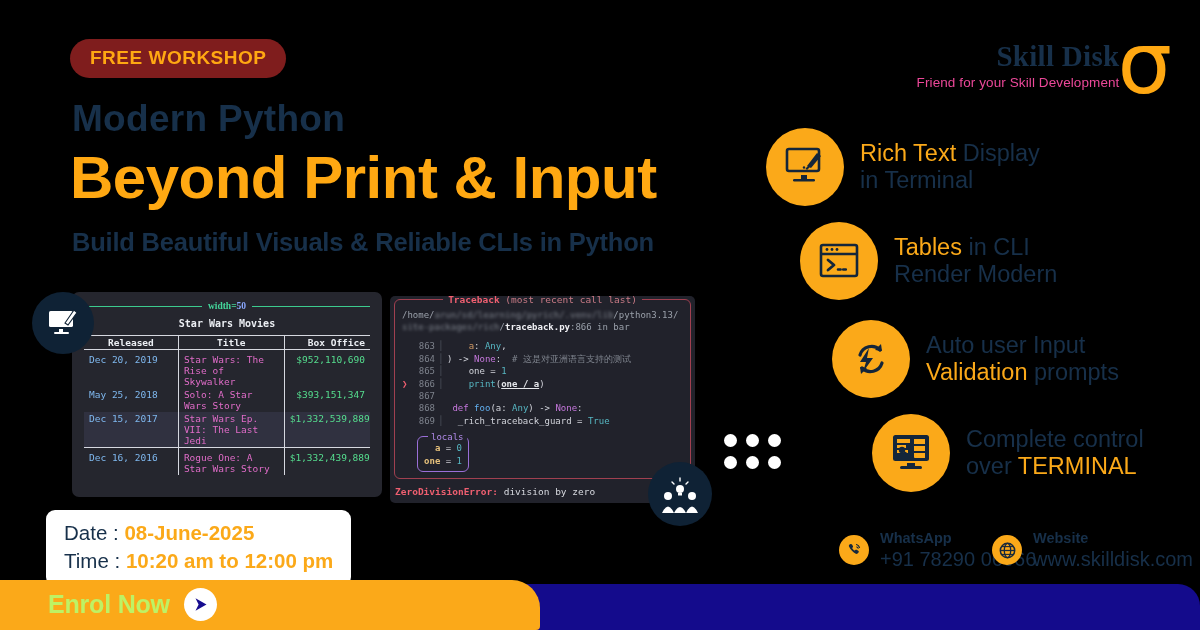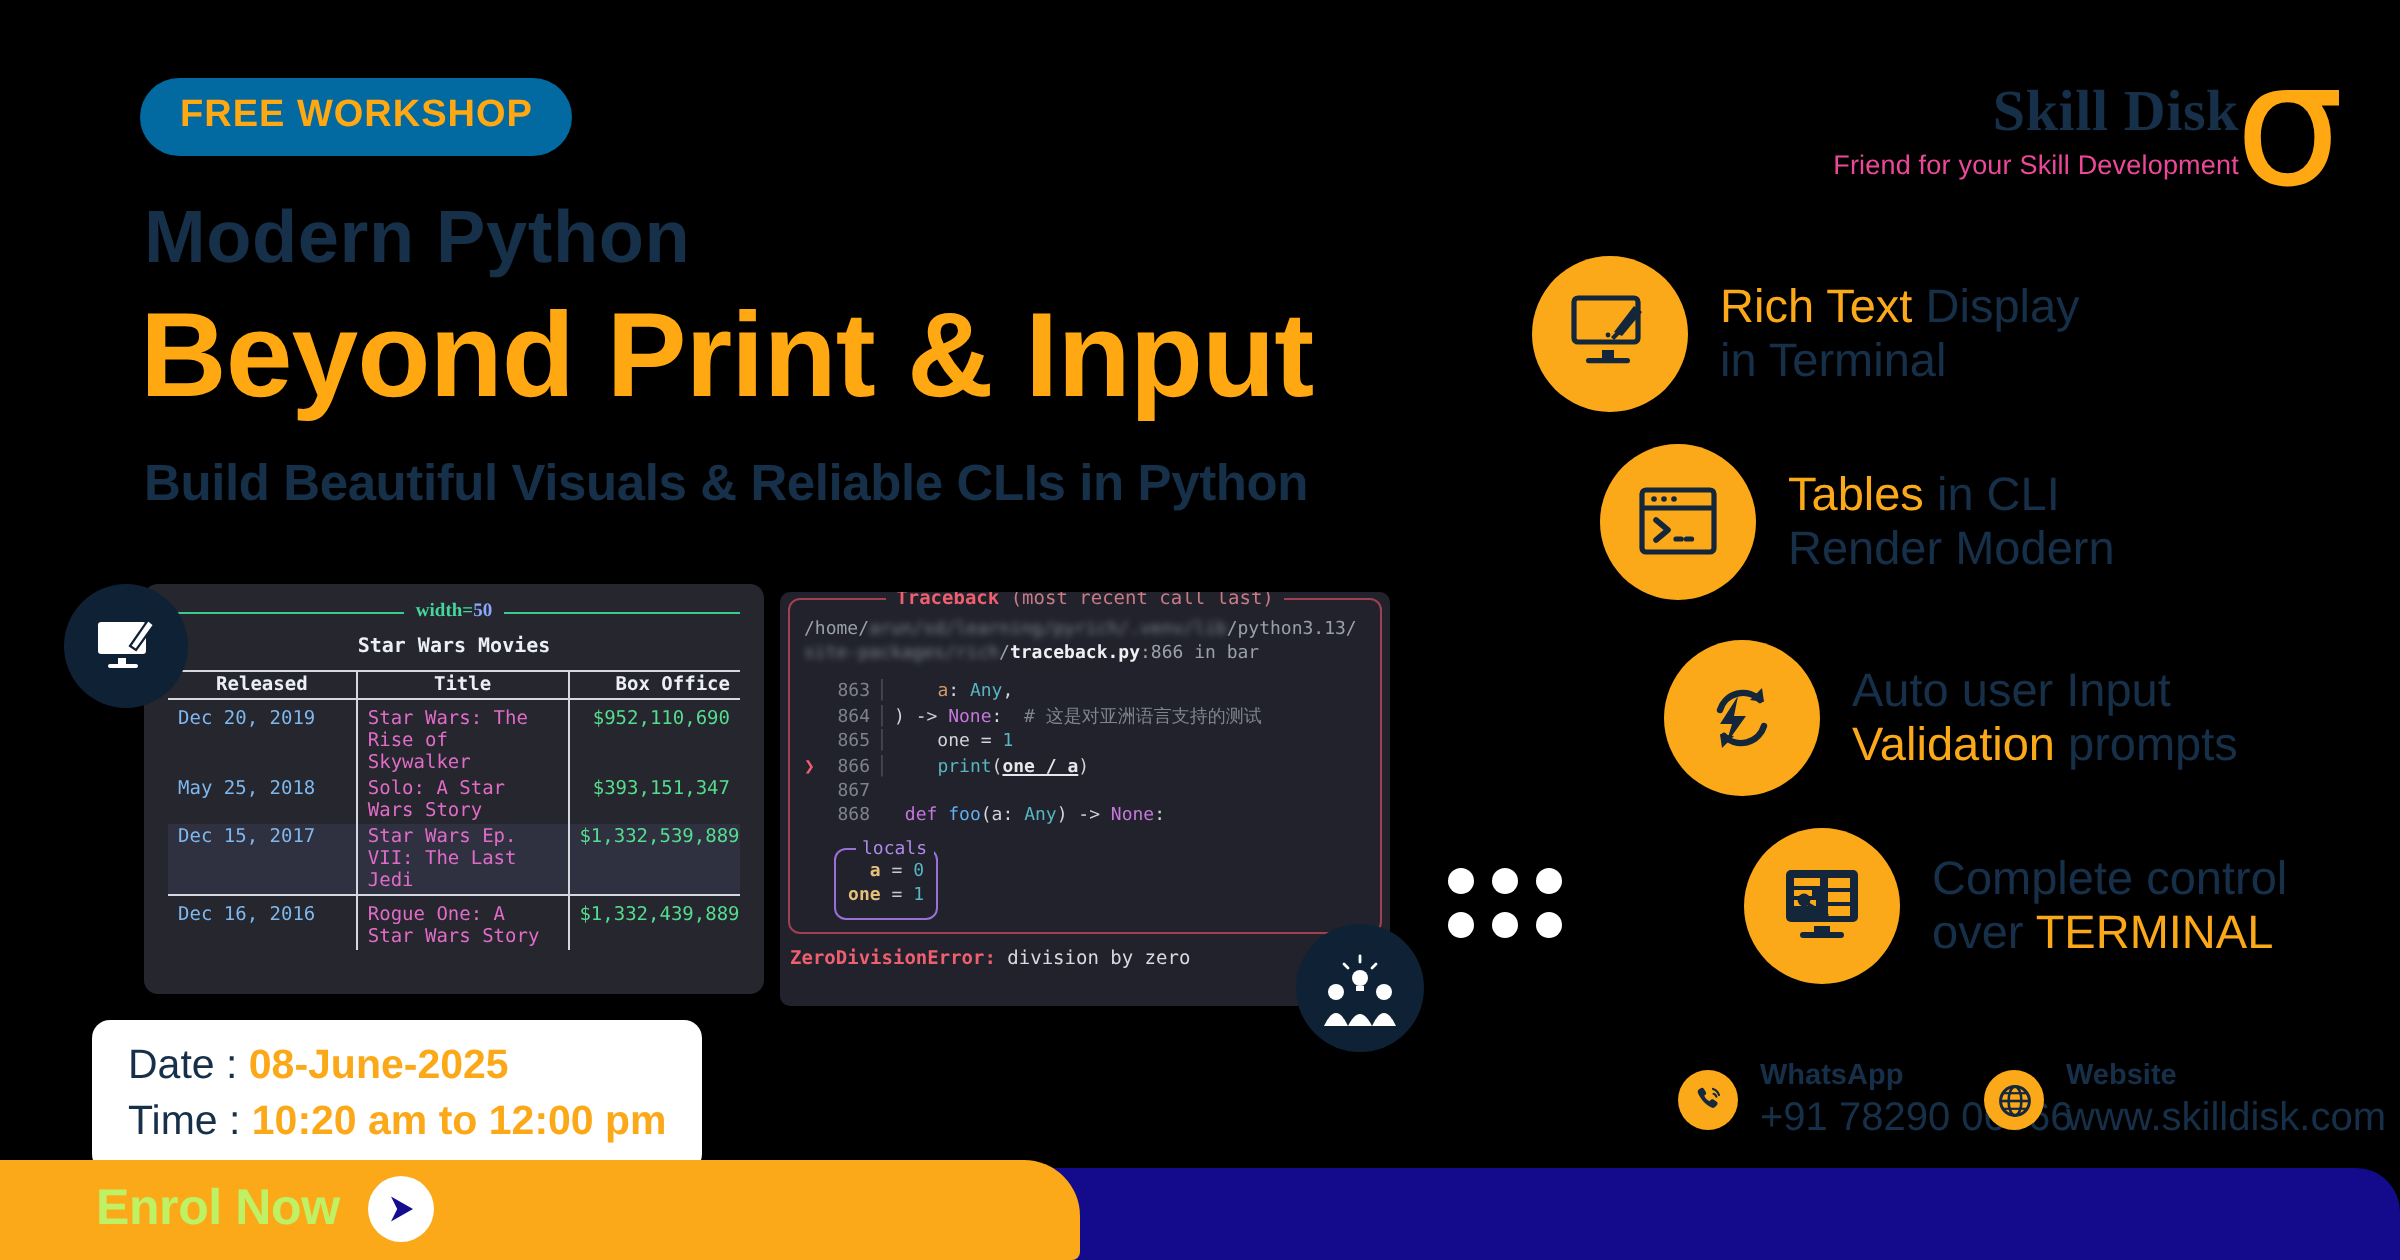--- a/index.html
+++ b/index.html
@@ -7,21 +7,21 @@
   body {
     width: 1200px; height: 630px;
     position: relative; overflow: hidden;
     font-family: "Liberation Sans", sans-serif;
     background: #000000;
   }
 
   
   .badge-free {
     position: absolute; left: 70px; top: 39px;
-    background: #0369a1; color: #FFA812;
+    background: #7f1d1d; color: #FFA812;
     font-weight: bold; font-size: 19px; letter-spacing: .5px;
     padding: 8px 20px 9px; border-radius: 20px;
   }
 
   
   .kicker {
     position: absolute; left: 72px; top: 98px;
     color: #17304A; font-size: 37px; font-weight: bold;
     letter-spacing: .3px;
   }
@@ -335,20 +335,21 @@
     </div>
     <div class="tb-path"><span>/home/</span><span class="blur">arun/sd/learning/pyrich/.venv/lib</span><span>/python3.13/</span><span class="blur">site-packages/rich</span><span>/</span><b>traceback.py</b><span>:866 in bar</span></div>
 
     <div class="tb-code">
       <div class="cl"><span class="mk"></span><span class="no">863</span><span class="gut">│</span><span class="src">    <span class="k-cn">a</span>: <span class="k-true">Any</span>,</span></div>
       <div class="cl"><span class="mk"></span><span class="no">864</span><span class="gut">│</span><span class="src">) -&gt; <span class="k-none">None</span>:  <span class="cmt">#&nbsp;这是对亚洲语言支持的测试</span></span></div>
       <div class="cl"><span class="mk"></span><span class="no">865</span><span class="gut">│</span><span class="src">    one = <span class="k-true">1</span></span></div>
       <div class="cl"><span class="mk">❯</span><span class="no">866</span><span class="gut">│</span><span class="src">    <span class="k-print">print</span>(<span class="uline">one / a</span>)</span></div>
       <div class="cl"><span class="mk"></span><span class="no">867</span><span class="gut"> </span><span class="src"> </span></div>
       <div class="cl"><span class="mk"></span><span class="no">868</span><span class="gut"> </span><span class="src"> <span class="k-def">def</span> <span class="k-fn">foo</span>(a: <span class="k-true">Any</span>) -&gt; <span class="k-none">None</span>:</span></div>
+      <div class="cl"><span class="mk"></span><span class="no">869</span><span class="gut">│</span><span class="src">  _rich_traceback_guard = <span class="k-true">True</span></span></div>
     </div>
 
     <div class="locals">
       <div class="loc-head">
         <span class="ln"></span>
         <span class="lbl">locals</span>
         <span class="ln"></span>
       </div>
       <div class="loc-row"><span class="n">a</span> = <span class="v">0</span></div>
       <div class="loc-row"><span class="n">one</span> = <span class="v">1</span></div>

